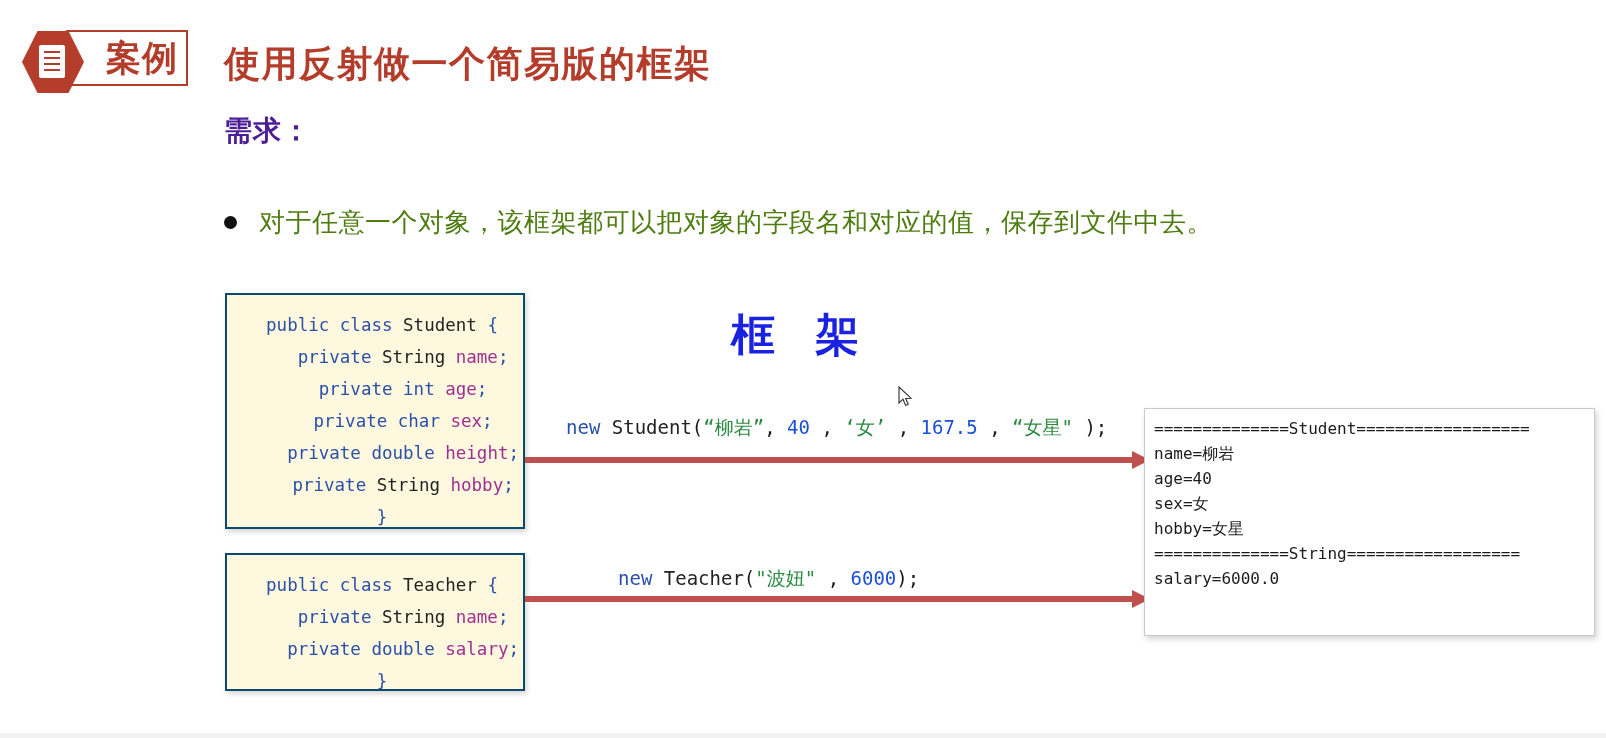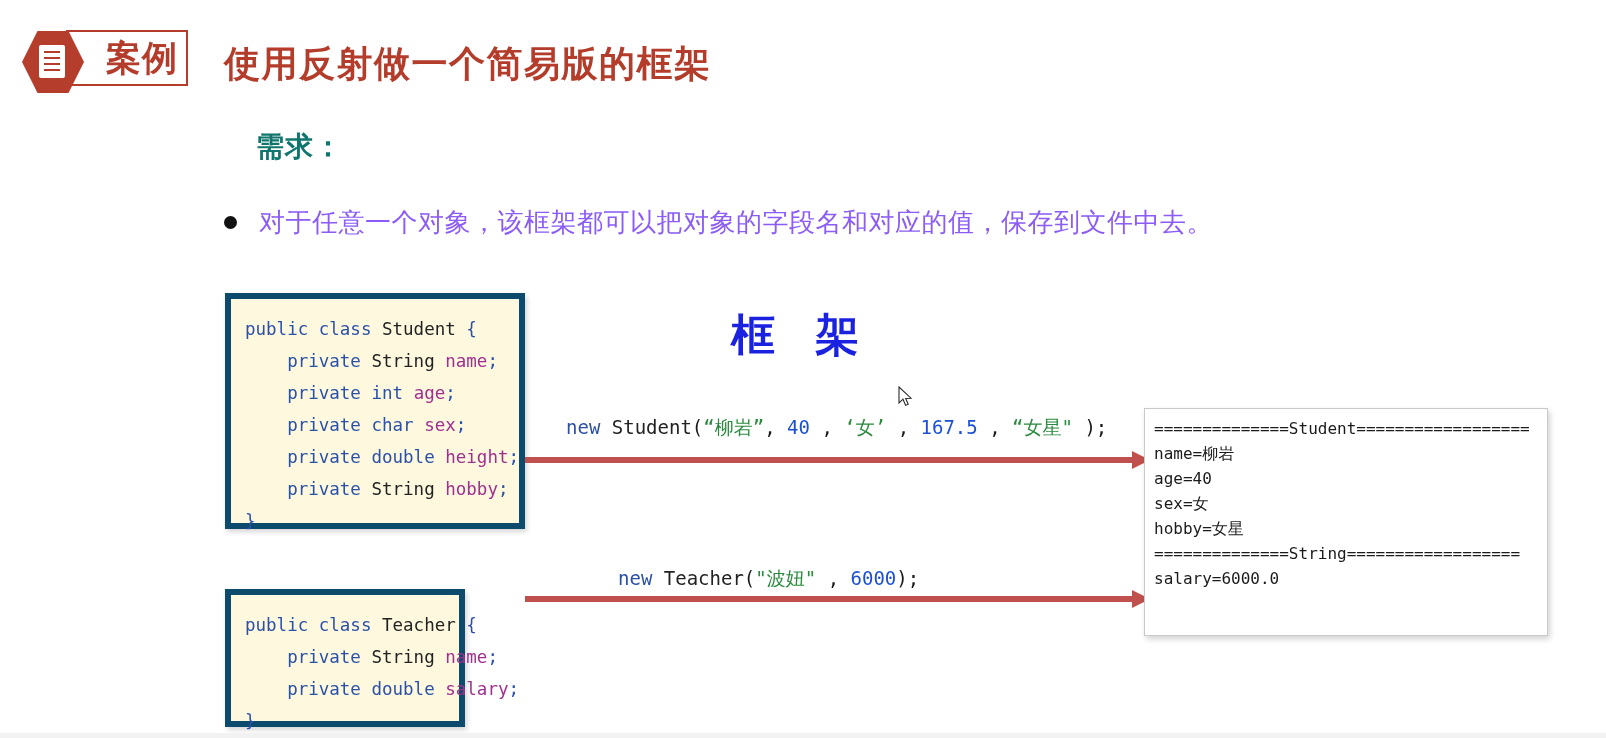--- a/index.html
+++ b/index.html
@@ -90,74 +90,73 @@
     font-weight: 700;
     color: #b33c2b;
     letter-spacing: 1.5px;
     white-space: nowrap;
   }
 
   
   #req-label {
     position: absolute;
     left: 224px;
-    top: 128px;
+    top: 112px;
     font-size: 28px;
     font-weight: 700;
-    color: #0f766e;
+    color: #4c1d95;
     letter-spacing: 1px;
-    margin-left: 32px;
   }
   #req-bullet-row {
     position: absolute;
     left: 224px;
     top: 205px;
     display: flex;
     align-items: center;
   }
   #req-bullet-dot {
     width: 13px;
     height: 13px;
     border-radius: 50%;
     background: #111111;
     margin-right: 22px;
     flex: 0 0 auto;
   }
   #req-bullet-text {
     font-size: 26px;
-    color: #8b5cf6;
+    color: #4d7c0f;
     letter-spacing: 0.5px;
     white-space: nowrap;
   }
 
   
   .code-box {
     position: absolute;
     background: #fdf8de;
-    border: 6px solid #0c4a6e;
+    border: 2px solid #0c4a6e;
     box-sizing: border-box;
     box-shadow: 2px 3px 5px rgba(0,0,0,0.16);
     font-family: "DejaVu Sans Mono", "Liberation Mono", monospace;
     font-size: 17.5px;
     line-height: 32px;
     padding: 14px 0 10px 14px;
     white-space: pre;
+    text-align: center;
   }
   #code-student {
     left: 225px;
     top: 293px;
     width: 300px;
     height: 236px;
   }
   #code-teacher {
     left: 225px;
     top: 553px;
-    width: 240px;
+    width: 300px;
     height: 138px;
-    margin-top: 36px;
   }
   .kw  { color: #2b50a8; }
   .typ { color: #222222; }
   .fld { color: #a0308f; }
   .pun { color: #2b50a8; }
   .num { color: #1a4fd6; }
   .str { color: #2a8a3e; }
   .plain { color: #1a1a1a; }
 
   
@@ -206,21 +205,21 @@
     border-left: 18px solid #c0504d;
   }
   #arrow-student { left: 525px; top: 455px; width: 625px; }
   #arrow-teacher { left: 525px; top: 594px; width: 625px; }
 
   
   #output-panel {
     position: absolute;
     left: 1144px;
     top: 408px;
-    width: 404px;
+    width: 451px;
     height: 228px;
     background: #ffffff;
     border: 1px solid #c9c9c9;
     box-sizing: border-box;
     box-shadow: 2px 3px 6px rgba(0,0,0,0.18);
     padding: 7px 0 0 9px;
     overflow: hidden;
   }
   .out-line {
     font-family: "DejaVu Sans Mono", "Liberation Mono", monospace;

